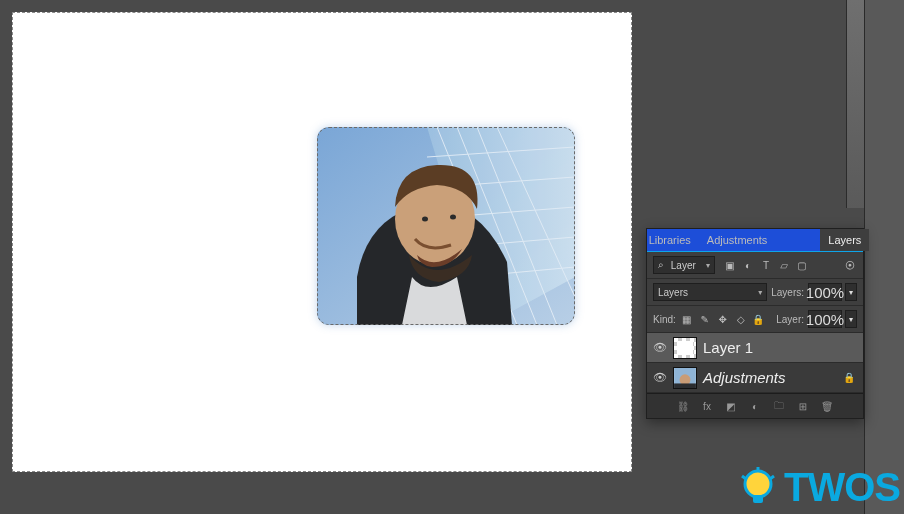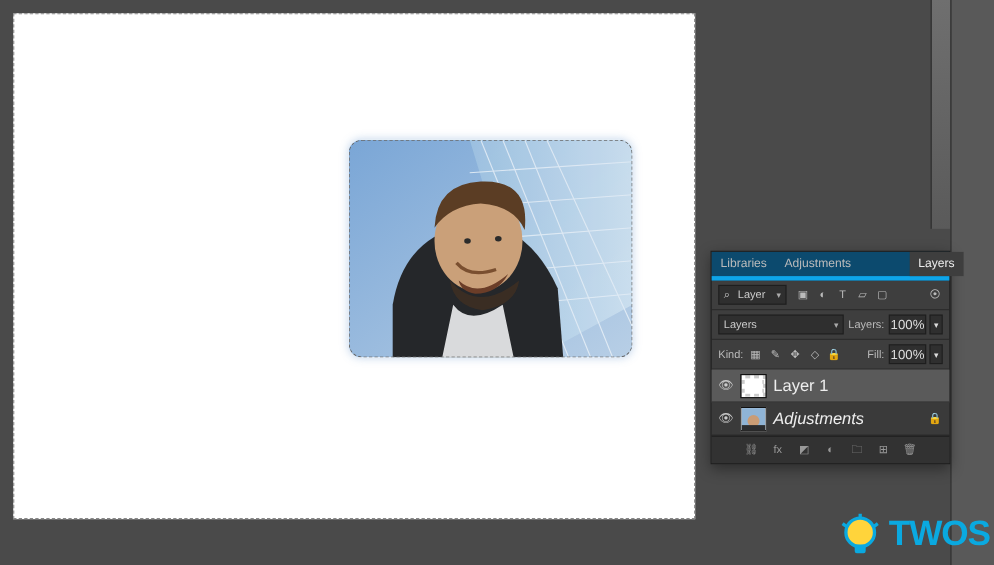--- a/index.html
+++ b/index.html
@@ -8,51 +8,51 @@
 .canvas-area { position: absolute; left: 12px; top: 12px; width: 620px; height: 460px; background: #fff; }
 .selection-outer { position: absolute; left: 0; top: 0; width: 100%; height: 100%; border: 1px dashed #888; }
 .image-frame { position: absolute; left: 305px; top: 115px; width: 258px; height: 198px; border-radius: 12px; overflow: hidden; box-shadow: 0 0 8px rgba(90,140,200,0.35); }
 .image-frame .sel { position:absolute; inset:0; border:1px dashed #6a6a6a; border-radius:12px; pointer-events:none; }
 .image-frame svg { display:block; }
 
 .right-rail { position: absolute; right: 0; top: 0; width: 40px; height: 514px; background: #595959; border-left: 1px solid #2a2a2a; }
 .ruler { position: absolute; right: 40px; top: 0; width: 18px; height: 208px; background: linear-gradient(#6f6f6f,#5a5a5a); border-left:1px solid #2b2b2b; }
 
 .layers-panel { position: absolute; right: 40px; top: 228px; width: 218px; background: #3e3e3e; color: #ddd; font-size: 11px; border: 1px solid #1f1f1f; box-shadow: 0 4px 12px rgba(0,0,0,.4); }
-.panel-tabs { display:flex; background:#0c4a6e; border-bottom:4px solid #0ea5e9; }
+.panel-tabs { display:flex; background:#1d4ed8; border-bottom:1px solid #0ea5e9;justify-content:center; }
 .tab { padding:5px 8px; color:#bbb; cursor:pointer; }
 .tab.active { background:#3e3e3e; color:#eee;margin-left:45px; }
 .panel-row { display:flex; align-items:center; padding:4px 6px; gap:4px; border-bottom:1px solid #2b2b2b; }
 .dropdown { background:#2f2f2f; border:1px solid #1e1e1e; height:18px; display:flex; align-items:center; padding:0 4px; color:#ccc; font-size:10px; }
 .dropdown.kind { flex: 0 0 62px; justify-content:space-between; }
 .dropdown.blend { flex:1; justify-content:space-between; }
 .chev { font-size:8px; color:#aaa; margin-left:3px; }
 .row-icons { display:flex; gap:4px; margin-left:4px; }
 .mini-icon { width:14px; height:14px; display:flex; align-items:center; justify-content:center; color:#bbb; font-size:10px; }
-.pct-box { width:34px; height:18px; background:#2f2f2f; border:1px solid #1e1e1e; display:flex; align-items:center; justify-content:center; font-size:12px; }
+.pct-box { width:34px; height:18px; background:#2f2f2f; border:1px solid #1e1e1e; display:flex; align-items:center; justify-content:center; font-size:15px; }
 .pct-chev { width:12px; height:18px; background:#2f2f2f; border:1px solid #1e1e1e; display:flex; align-items:center; justify-content:center; font-size:8px; margin-left:-1px; }
 .label { color:#bbb; font-size:10px; }
 
 .layer-list { background:#3a3a3a; }
 .layer-item { display:flex; align-items:center; height:30px; padding:0 6px; gap:6px; border-bottom:1px solid #2b2b2b; }
 .layer-item.selected { background:#5a5a5a; }
 .eye { width:14px; text-align:center; color:#ccc; }
 .thumb { width:24px; height:22px; background:#fff; border:1px solid #111; flex-shrink:0; }
 .thumb.checker { background: repeating-conic-gradient(#ccc 0 25%, #fff 0 50%) 0 0/8px 8px; position:relative; }
 .thumb.checker::after { content:""; position:absolute; inset:3px; background:#fff; }
 .thumb.bg { position:relative; overflow:hidden; }
 .thumb.bg svg { width:100%; height:100%; display:block; }
 .layer-name { flex:1; font-size:15px; color:#eee; }
 .layer-name.italic { font-style: italic; }
 .lock-ind { width:14px; text-align:center; color:#ccc; font-size:10px; }
 
 .panel-footer { display:flex; justify-content:center; gap:10px; padding:5px 6px; background:#323232; border-top:1px solid #1c1c1c; }
 .panel-footer .mini-icon { color:#999; }
 
-.watermark { position:absolute; right:4px; bottom:4px; display:flex; align-items:flex-start; font-weight:900; font-size:32px; color:#0aa9e0; letter-spacing:-1px; }
+.watermark { position:absolute; right:4px; bottom:4px; display:flex; align-items:center; font-weight:900; font-size:40px; color:#0aa9e0; letter-spacing:-1px; }
 .bulb { width:44px; height:44px; margin-right:4px; }
 </style>
 </head>
 <body>
 
 <div class="canvas-area">
   <div class="selection-outer"></div>
   <div class="image-frame">
     <svg viewBox="0 0 258 198">
       <defs>
@@ -132,21 +132,21 @@
     <div class="pct-chev">▾</div>
   </div>
 
   <div class="panel-row">
     <span class="label">Kind:</span>
     <span class="mini-icon">▦</span>
     <span class="mini-icon">✎</span>
     <span class="mini-icon">✥</span>
     <span class="mini-icon">◇</span>
     <span class="mini-icon">🔒</span>
-    <span class="label" style="margin-left:auto">Fill:</span>
+    <span class="label" style="margin-left:auto">Layer:</span>
     <div class="pct-box">100%</div>
     <div class="pct-chev">▾</div>
   </div>
 
   <div class="layer-list">
     <div class="layer-item selected">
       <span class="eye">👁</span>
       <div class="thumb checker"></div>
       <span class="layer-name">Layer 1</span>
     </div>

